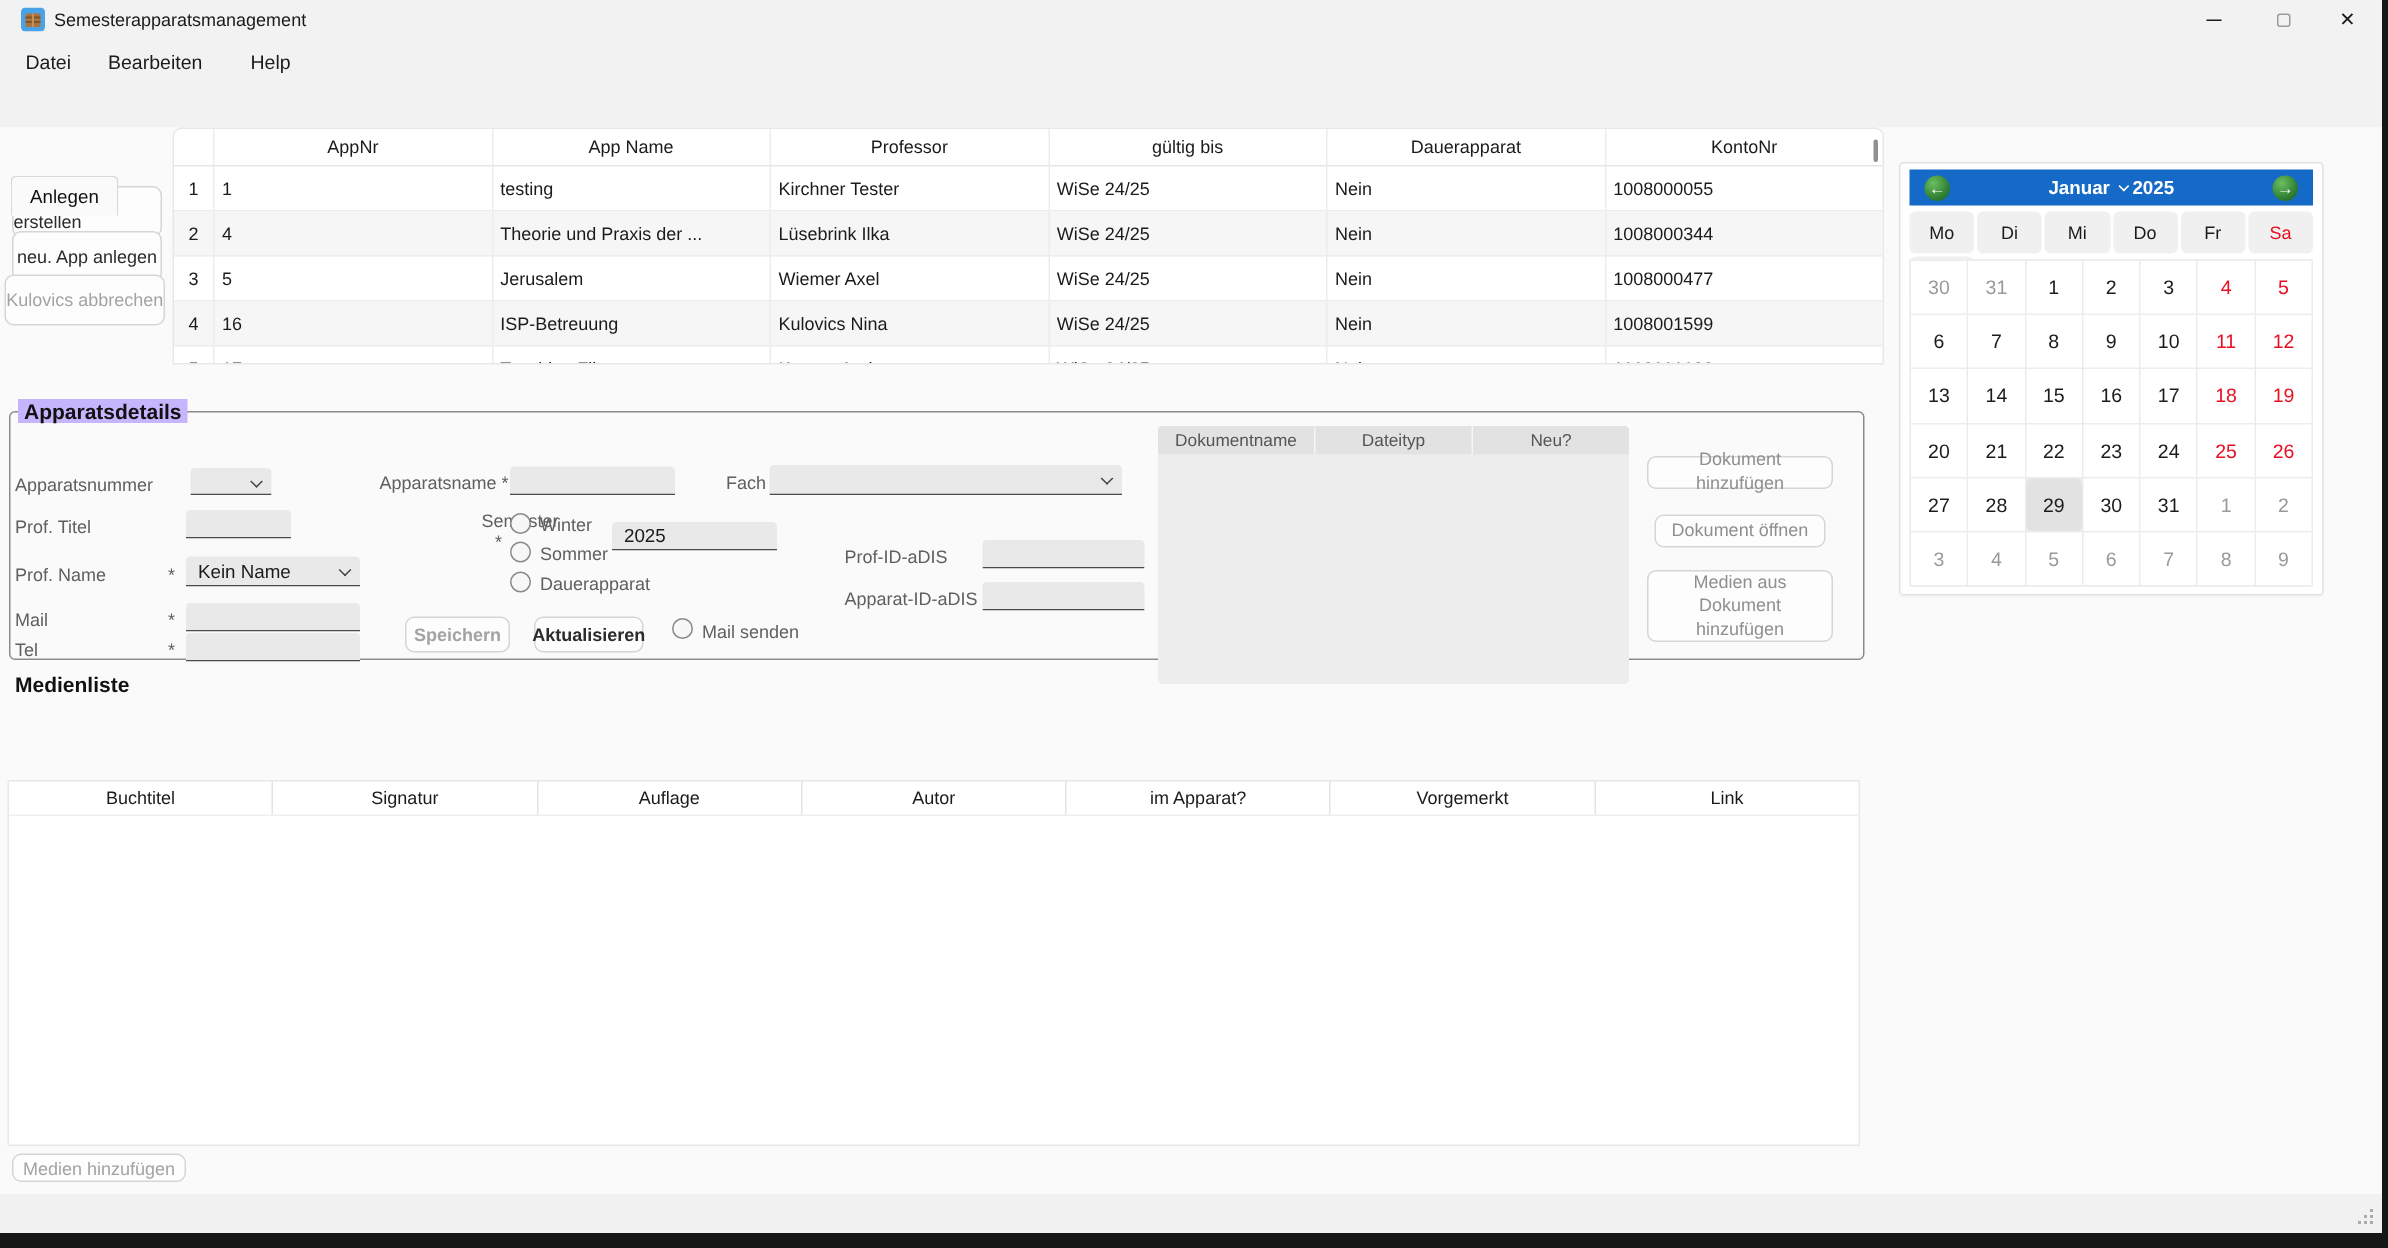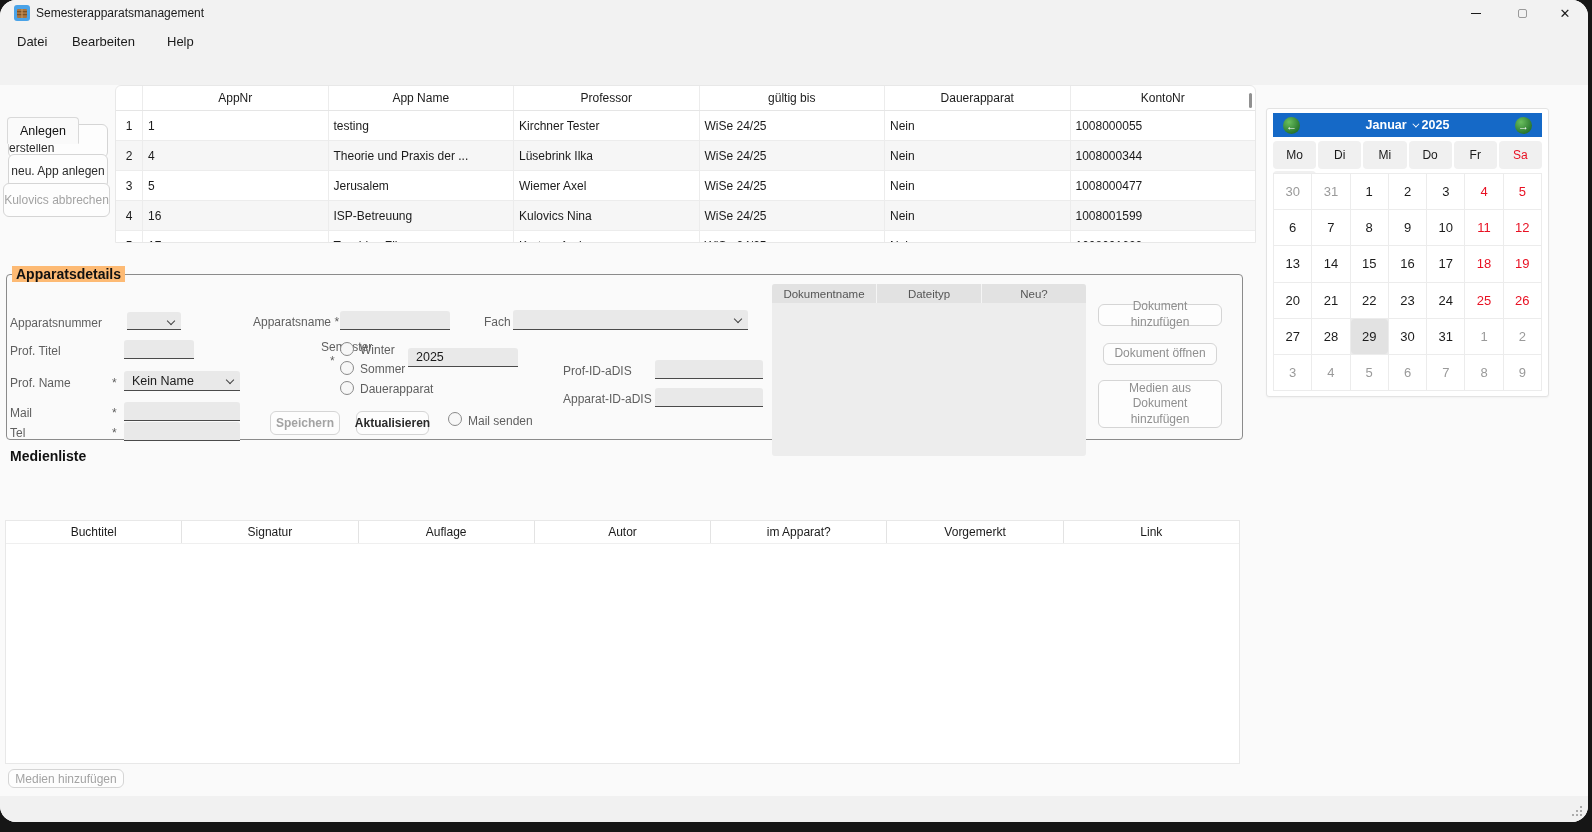--- a/index.html
+++ b/index.html
@@ -1,18 +1,18 @@
 <!DOCTYPE html>
 <html><head>
 <meta charset="utf-8">
 <style>
   * { margin:0; padding:0; box-sizing:border-box; }
   html,body { width:1592px; height:832px; overflow:hidden; }
   body { background:#161616; font-family:"Liberation Sans","DejaVu Sans",sans-serif; color:#1b1b1b; }
-  .window { position:absolute; left:0; top:4; width:1588px; height:822px; background:#fafafa; border-radius:16px; overflow:hidden; }
+  .window { position:absolute; left:0; top:4; width:1588px; height:822px; background:#fafafa; border-radius:0; overflow:hidden; }
 
   
   .titlebar { position:absolute; left:0; top:0; width:100%; height:26px; background:#f2f2f2; }
   .app-icon { position:absolute; left:14px; top:5px; width:16px; height:16px; }
   .win-title { position:absolute; left:36px; top:6px; font-size:12px; color:#1b1b1b; }
   .win-btn { position:absolute; top:0; width:46px; height:26px; display:flex; align-items:center; justify-content:center; }
   .btn-min { left:1453px; } .btn-max { left:1499px; } .btn-close { left:1542px; }
   .glyph-min { width:10px; height:0; border-top:1.4px solid #1b1b1b; }
   .glyph-max { width:9px; height:9px; border:1.2px solid #9a9a9a; border-radius:2px; }
   .glyph-close { font-size:13px; color:#1b1b1b; }
@@ -73,21 +73,21 @@
   .cal-grid { position:absolute; left:6px; right:6px; top:64px; bottom:5px; display:grid;
               grid-template-columns:repeat(7,1fr); grid-template-rows:repeat(6,1fr); gap:1px;
               background:#ececec; border:1px solid #ececec; }
   .day-cell { background:#fff; display:flex; align-items:center; justify-content:center; font-size:13px; color:#1c1c1c; }
   .day-cell.red { color:#e81123; }
   .day-cell.muted { color:#9a9a9a; }
   .day-cell.today { background:#e2e2e2; border-radius:4px; }
 
   
   .groupbox { position:absolute; left:6px; top:189px; width:1237px; height:166px; border:1px solid #8b8b8b; border-radius:4px; }
-  .legend { position:absolute; left:12px; top:181px; background:#fdba74; padding:0 4px; font-size:14px; font-weight:bold; color:#111; }
+  .legend { position:absolute; left:12px; top:181px; background:#c4b5fd; padding:0 4px; font-size:14px; font-weight:bold; color:#111; }
   .flabel { position:absolute; font-size:12px; color:#5f5f5f; white-space:nowrap; }
   .star { position:absolute; font-size:12px; color:#5f5f5f; }
   .field { position:absolute; background:#e9e9e9; border-bottom:1.6px solid #4a4a4a; border-radius:3px 3px 0 0;
            font-size:12.5px; color:#1b1b1b; display:flex; align-items:center; padding:0 8px; }
   .combo .chev { position:absolute; right:7px; top:6px; width:6px; height:6px; border-right:1.3px solid #444;
                  border-bottom:1.3px solid #444; transform:rotate(45deg); }
   .radio { position:absolute; width:14px; height:14px; border:1.4px solid #8a8a8a; border-radius:50%; background:#f7f7f7; }
   .rlabel { position:absolute; font-size:12px; color:#5f5f5f; }
   .form-btn { position:absolute; height:24px;font-weight:bold; }
 

